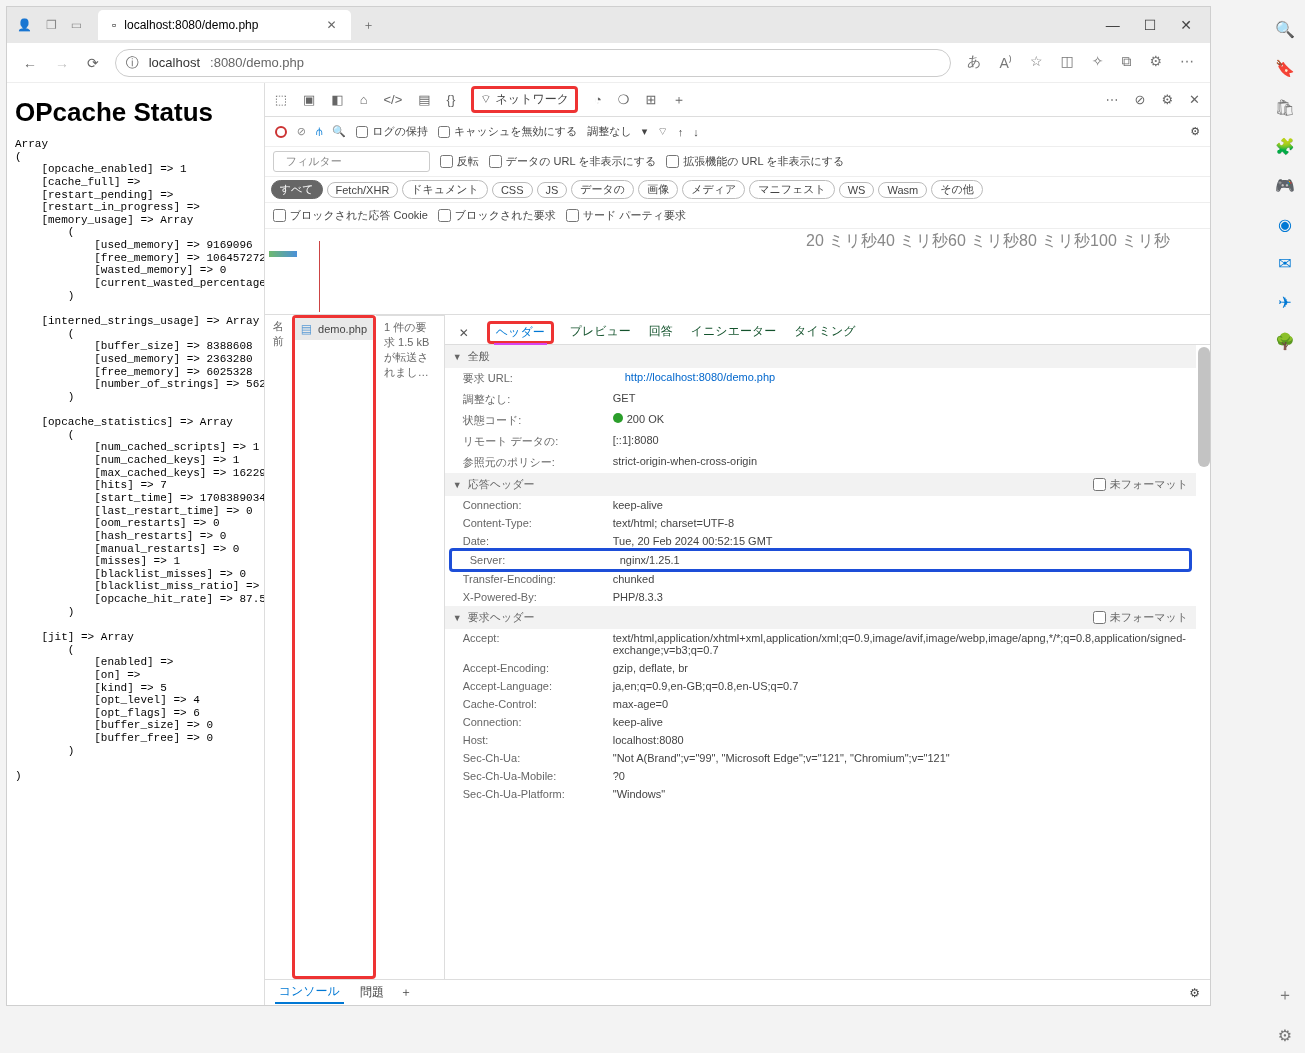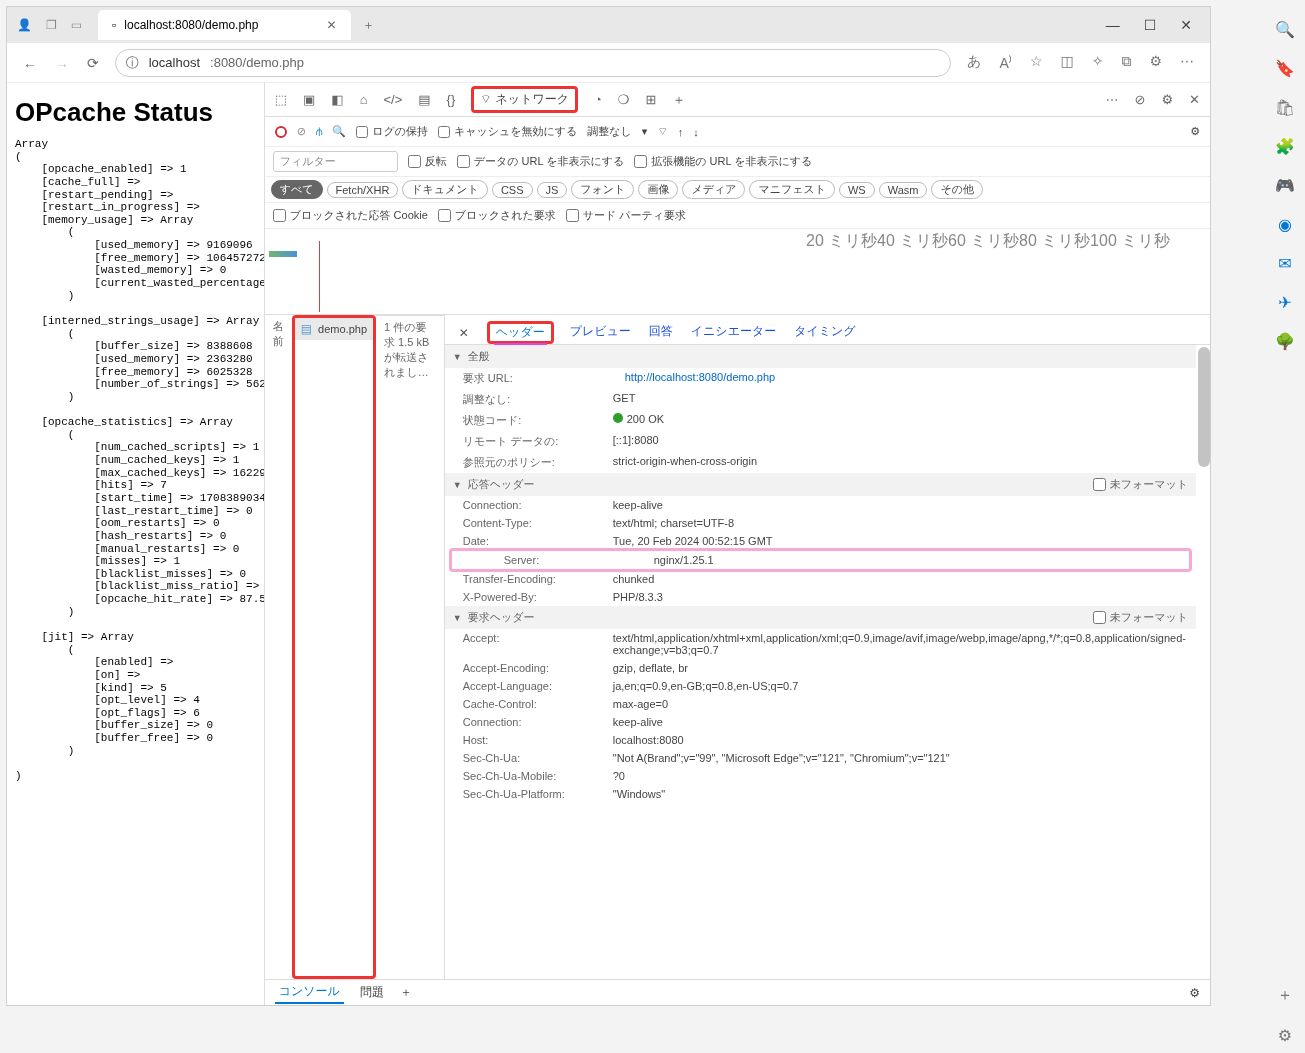--- a/index.html
+++ b/index.html
@@ -24,50 +24,50 @@
 .dt-top .icon-btn { color: #666; font-size: 13px; }
 .dt-top .tab-net { display: flex; align-items: center; gap: 4px; padding: 2px 6px; }
 .red-box { border: 3px solid #e33; border-radius: 4px; }
 .dt-top .spacer { flex: 1; }
 .dt-toolbar { height: 30px; display: flex; align-items: center; gap: 10px; padding: 0 10px; border-bottom: 1px solid #eee; font-size: 11px; }
 .dt-toolbar .rec { width: 12px; height: 12px; border: 2px solid #c33; border-radius: 50%; }
 .dt-toolbar .ban { color: #888; }
 .dt-toolbar .funnel { color: #0078d4; }
 .dt-toolbar input[type=checkbox] { width: 12px; height: 12px; }
 .dt-filter { height: 30px; display: flex; align-items: center; gap: 10px; padding: 0 8px; border-bottom: 1px solid #eee; font-size: 11px; }
-.dt-filter .filter-input { width: 125px; border: 1px solid #ccc; border-radius: 3px; padding: 2px 6px; color: #888; font-size: 11px; }
+.dt-filter .filter-input { width: 157px; border: 1px solid #ccc; border-radius: 3px; padding: 2px 12px; color: #888; font-size: 11px; }
 .dt-types { height: 26px; display: flex; align-items: center; gap: 4px; padding: 0 6px; border-bottom: 1px solid #eee; font-size: 11px; }
 .dt-types .pill { border: 1px solid #bbb; border-radius: 10px; padding: 1px 8px; }
 .dt-types .pill.active { background: #666; color: #fff; border-color: #666; }
 .dt-block { height: 26px; display: flex; align-items: center; gap: 10px; padding: 0 8px; border-bottom: 1px solid #eee; font-size: 11px; }
 .dt-timeline { height: 86px; border-bottom: 1px solid #ddd; position: relative; }
 .dt-timeline .ticks { display: flex; justify-content: flex-end; padding: 2px 40px 2px 40px; font-size: 16px; color: #888; }
 .dt-timeline .bar { position: absolute; left: 4px; top: 22px; width: 28px; height: 6px; background: linear-gradient(to right,#6fb96f,#4a90d9); }
 .dt-timeline .vline { position: absolute; top: 12px; bottom: 2px; width: 1px; background: #c44; left: 54px; }
 .dt-main { flex: 1; display: flex; overflow: hidden; }
 .dt-reqlist { width: 180px; border-right: 1px solid #ddd; display: flex; }
 .dt-reqlist .hdr { padding: 4px 8px; font-size: 11px; color: #666; }
 .dt-reqlist .req-item { padding: 4px 6px; background: #e9e9e9; display: flex; align-items: center; gap: 6px; font-size: 11px; }
 .dt-reqlist .file-icon { color: #5a9bd5; font-size: 12px; }
 .dt-detail { flex: 1; display: flex; flex-direction: column; overflow: hidden; }
 .dt-tabs { height: 30px; display: flex; align-items: flex-end; gap: 14px; padding: 0 10px; border-bottom: 1px solid #ddd; font-size: 12px; }
-.dt-tabs .t { padding: 4px 2px; color: #1d4ed8; }
+.dt-tabs .t { padding: 4px 2px; color: #14532d; }
 .dt-tabs .t.active { color: #0078d4; border-bottom: 2px solid #d946ef; }
 .dt-tabs .close { color: #555; padding: 4px; }
 .dt-body { flex: 1; overflow: auto; font-size: 11px; position: relative; }
 .dt-body .scroll-inner { padding-right: 14px; }
 .section-hdr { background: #f2f2f2; padding: 4px 8px; color: #666; display: flex; align-items: center; gap: 6px; }
 .section-hdr .tri { font-size: 9px; }
 .section-hdr .spacer { flex: 1; }
 .kv { display: flex; padding: 3px 10px 3px 18px; }
 .kv .k { width: 150px; color: #666; }
 .kv .v { flex: 1; color: #444; }
 .kv .v a { color: #0066cc; text-decoration: none; padding-left: 12px; }
 .status-dot { width: 10px; height: 10px; background: #2b9e2b; border-radius: 50%; display: inline-block; margin-right: 4px; }
-.red-row { border: 3px solid #f9a8d4; border-radius: 4px; margin: -2px 4px; padding-left: 34px; }
+.red-row { border: 3px solid #1d4ed8; border-radius: 4px; margin: -2px 4px; }
 .dt-status { height: 26px; border-top: 1px solid #ddd; padding: 4px 8px; font-size: 11px; color: #666; }
 .dt-bottom-tabs { height: 26px; border-top: 1px solid #ddd; display: flex; align-items: center; gap: 12px; padding: 0 10px; font-size: 12px; }
 .dt-bottom-tabs .b { padding: 2px 4px; }
 .dt-bottom-tabs .b.active { color: #0078d4; border-bottom: 2px solid #0078d4; }
 .right-rail { position: absolute; right: 0; top: 8px; bottom: 8px; width: 40px; background: #f3f3f3; display: flex; flex-direction: column; align-items: center; gap: 20px; padding-top: 12px; color: #777; font-size: 16px; }
 .lbl { display: flex; align-items: center; gap: 4px; }
 .scroll-thumb { position: absolute; right: 0; top: 2px; width: 12px; height: 120px; background: #c3c3c3; border-radius: 6px; }
 </style>
 </head>
 <body>
@@ -236,21 +236,21 @@
             <span>拡張機能の URL を非表示にする</span>
           </label>
       </div>
 
       <div class="dt-types">
         <span class="pill active">すべて</span>
         <span class="pill">Fetch/XHR</span>
         <span class="pill">ドキュメント</span>
         <span class="pill">CSS</span>
         <span class="pill">JS</span>
-        <span class="pill">フォント</span>
+        <span class="pill">データの</span>
         <span class="pill">画像</span>
         <span class="pill">メディア</span>
         <span class="pill">マニフェスト</span>
         <span class="pill">WS</span>
         <span class="pill">Wasm</span>
         <span class="pill">その他</span>
       </div>
 
       <div class="dt-block">
         <label class="lbl">

